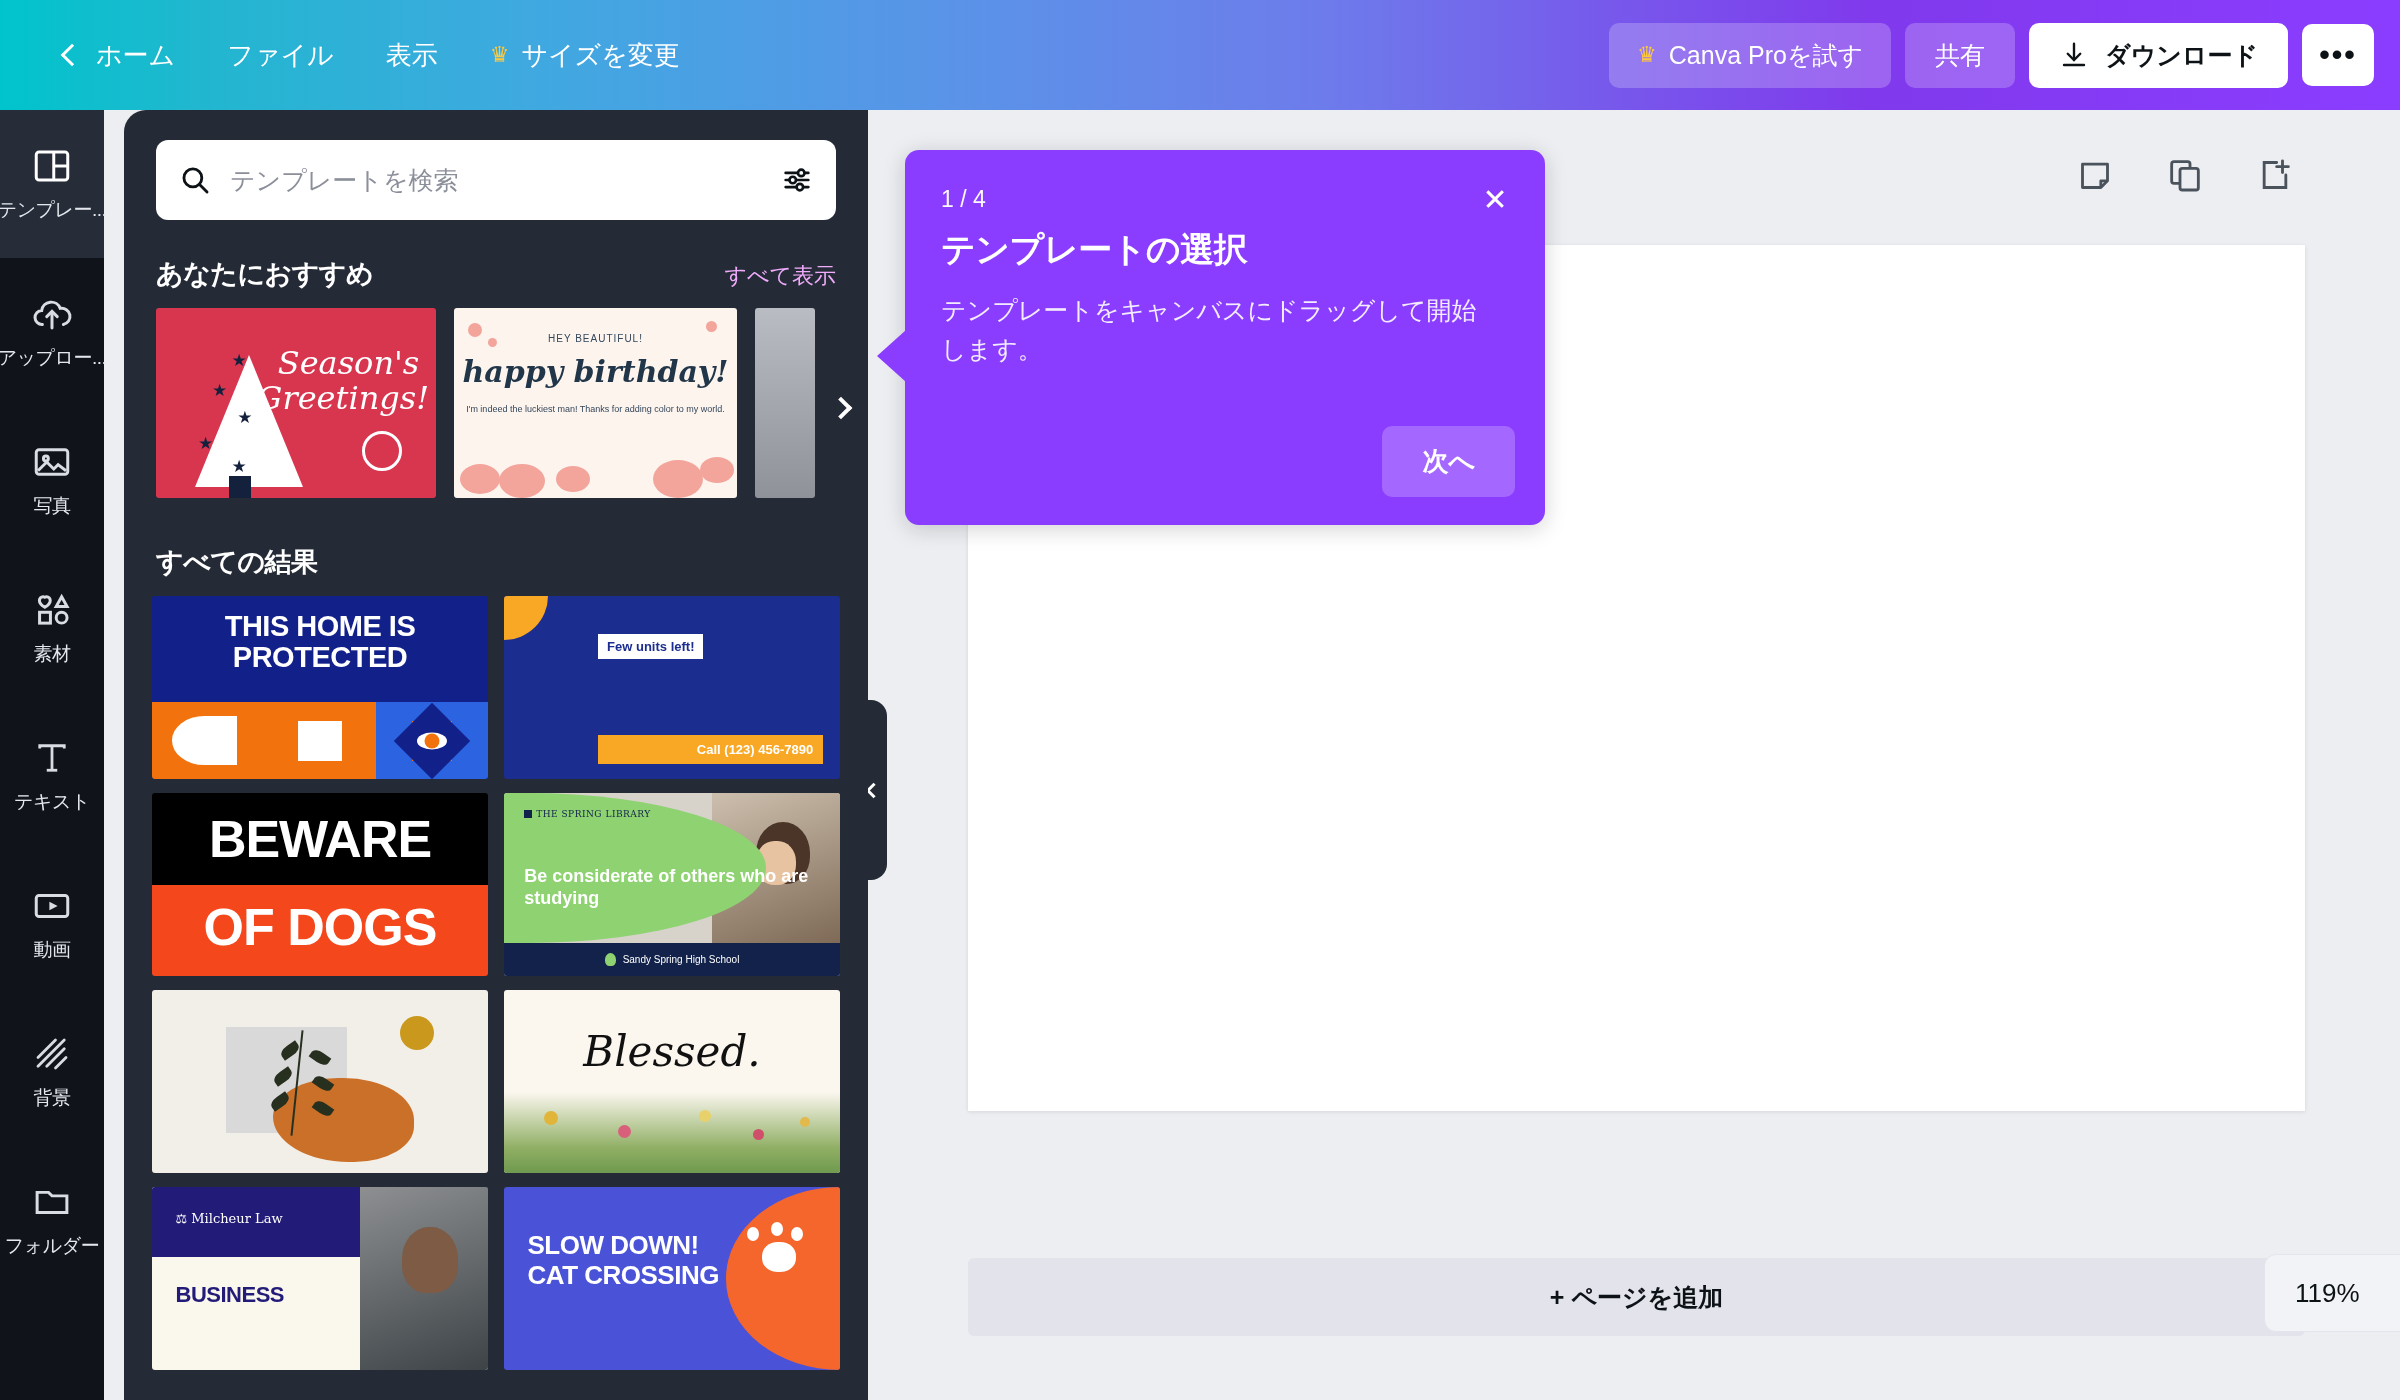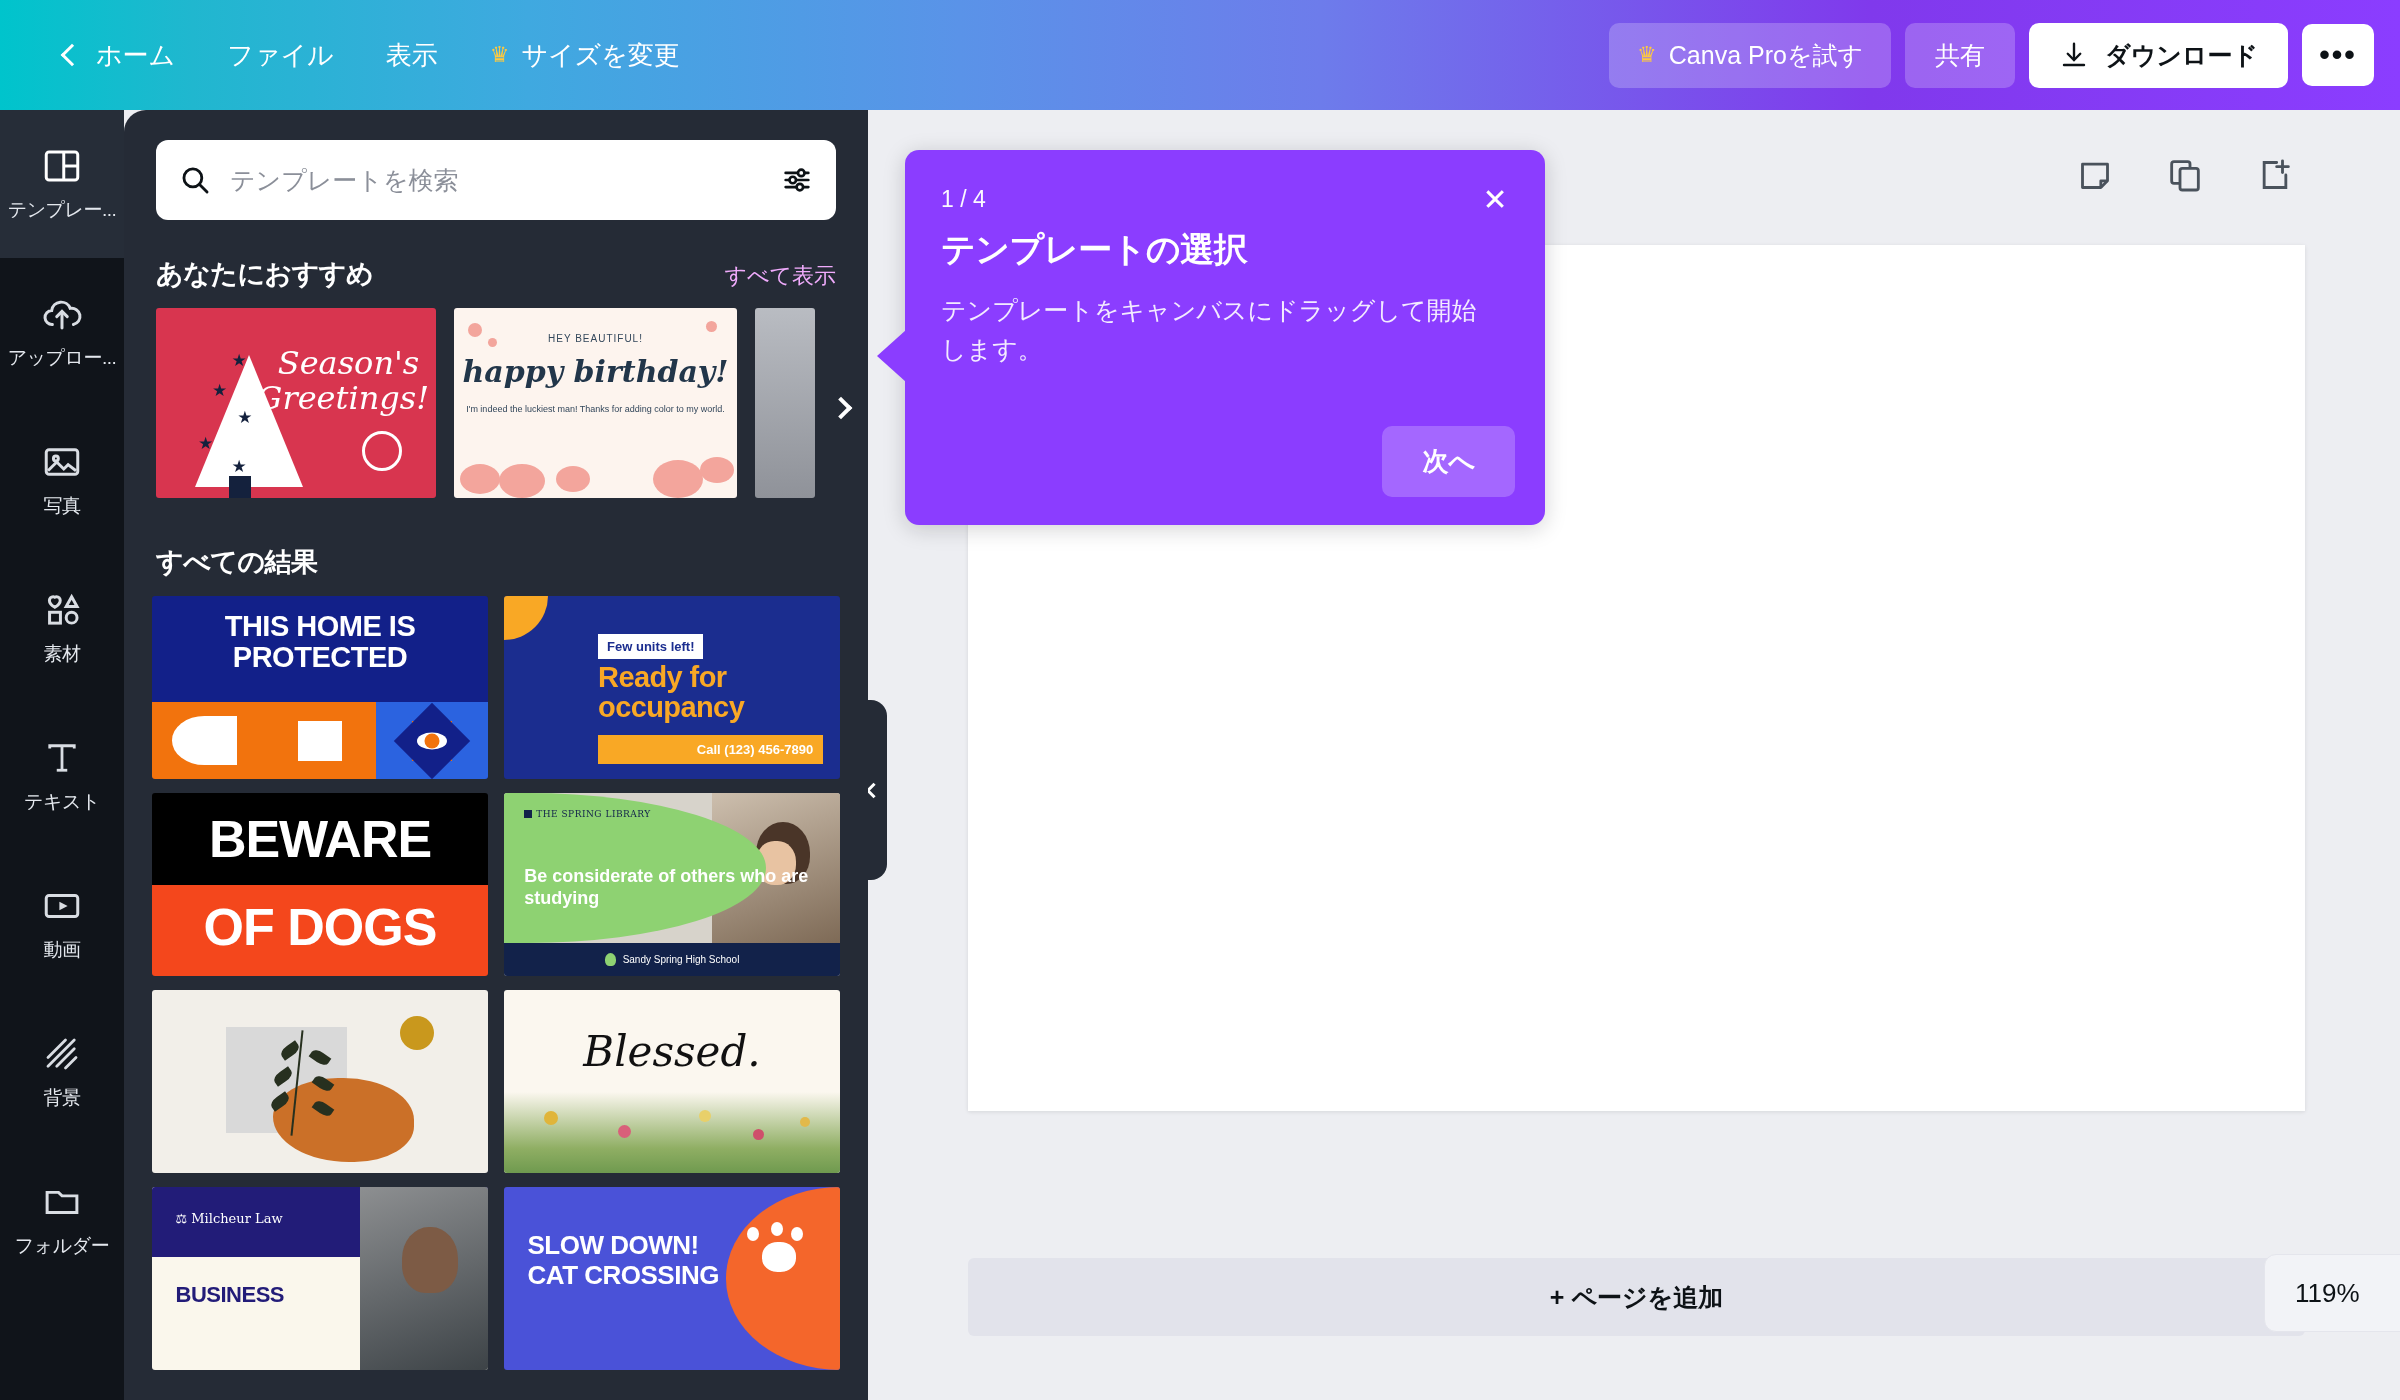--- a/index.html
+++ b/index.html
@@ -43,21 +43,21 @@
     cursor:pointer; white-space: nowrap;
   }
   .btn-more {
     background: #ffffff; color:#0d1216; border-radius: 10px;
     width: 72px; height: 62px; display:flex; align-items:center; justify-content:center;
     cursor:pointer; font-size: 30px; letter-spacing: 2px; line-height: 0.4; font-weight: 700;
   }
 
   
   .rail {
-    position: absolute; left: 0; top: 110px; width: 124px; height: 1290px;
+    position: absolute; left: 0; top: 110px; width: 104px; height: 1290px;
     background: #10141a; display: flex; flex-direction: column; align-items: stretch;
     z-index: 30;
   }
   .rail-item {
     height: 148px; display:flex; flex-direction: column; align-items:center; justify-content:center;
     gap: 10px; cursor:pointer; color:#d9dde3;
   }
   .rail-item.active { background: #262d38; }
   .rail-label { font-size: 19px; color:#e4e8ee; white-space: nowrap; letter-spacing: -0.5px; }
   .rail-icn { width: 42px; height: 42px; display:block; }
@@ -473,21 +473,20 @@
                 <div class="pupil"></div>
               </div>
           </div>
         </div>
       </div>
 
       <div class="gcard">
         <div class="th t-occ">
           <div class="quarter"></div>
           <div class="tag">Few units left!</div>
-          <div class="h1">Ready for occupancy</div>
           <div class="call">Call (123) 456-7890</div>
         </div>
       </div>
 
       <div class="gcard">
         <div class="th t-dog">
           <div class="top"></div>
             <div class="bot"></div>
           <div class="w" style="top:9%">BEWARE</div>
           <div class="w" style="top:57%">OF DOGS</div>

